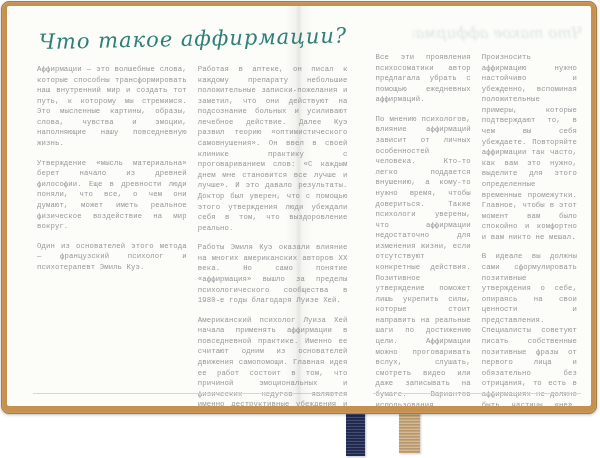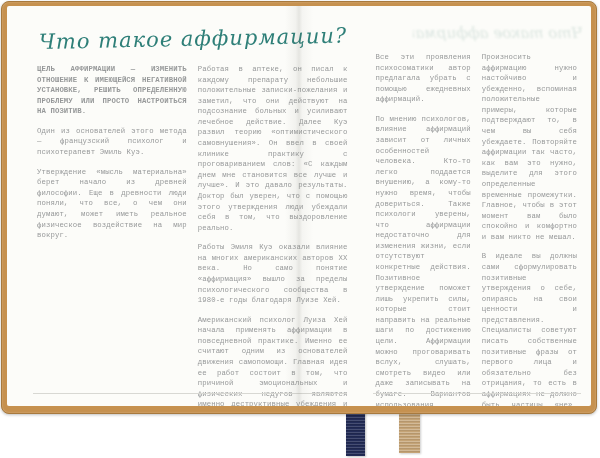--- a/index.html
+++ b/index.html
@@ -101,23 +101,23 @@
 <div class="ribbon tan"></div>
 
 <div class="book">
   <div class="pages">
     <div class="spread">
 
       <div class="page left">
         <div class="script-title">Что такое аффирмации?</div>
         <div class="cols body-text">
           <div class="col">
-            <p class="pull-quote">ЦЕЛЬ АФФИРМАЦИИ — ИЗМЕНИТЬ ОТНОШЕНИЕ К ИМЕЮЩЕЙСЯ НЕГАТИВНОЙ УСТАНОВКЕ, РЕШИТЬ ОПРЕДЕЛЕННУЮ ПРОБЛЕМУ ИЛИ ПРОСТО НАСТРОИТЬСЯ НА ПОЗИТИВ.</p>
+            <p>Аффирмации — это волшебные слова, которые способны трансформировать наш внутренний мир и создать тот путь, к которому мы стремимся. Это мысленные картины, образы, слова, чувства и эмоции, наполняющие нашу повседневную жизнь.</p>
+            <p>Утверждение «мысль материальна» берет начало из древней философии. Еще в древности люди поняли, что все, о чем они думают, может иметь реальное физическое воздействие на мир вокруг.</p>
             <p>Один из основателей этого метода — французский психолог и психотерапевт Эмиль Куэ.</p>
-            <p>Утверждение «мысль материальна» берет начало из древней философии. Еще в древности люди поняли, что все, о чем они думают, может иметь реальное физическое воздействие на мир вокруг.</p>
           </div>
           <div class="col">
             <p>Работая в аптеке, он писал к каждому препарату небольшие положительные записки-пожелания и заметил, что они действуют на подсознание больных и усиливают лечебное действие. Далее Куэ развил теорию «оптимистического самовнушения». Он ввел в своей клинике практику с проговариванием слов: «С каждым днем мне становится все лучше и лучше». И это давало результаты. Доктор был уверен, что с помощью этого утверждения люди убеждали себя в том, что выздоровление реально.</p>
             <p>Работы Эмиля Куэ оказали влияние на многих американских авторов XX века. Но само понятие «аффирмация» вышло за пределы психологического сообщества в 1980-е годы благодаря Луизе Хей.</p>
             <p>Американский психолог Луиза Хей начала применять аффирмации в повседневной практике. Именно ее считают одним из основателей движения самопомощи. Главная идея ее работ состоит в том, что причиной эмоциональных и физических недугов являются именно деструктивные убеждения и пережитые стрессы. Другими словами, за все, что происходит с человеком в его жизни, он ответственен сам. Ведь каждая мысль и чувство творит наше будущее. Хей считала, что проявления обиды и гнева вызывают боли, критика и осуждение — артрит, чувство вины — болевые ощущения, а напряжение и страх — облысение.</p>
           </div>
         </div>
         <div class="page-rule"></div>
       </div>
 

